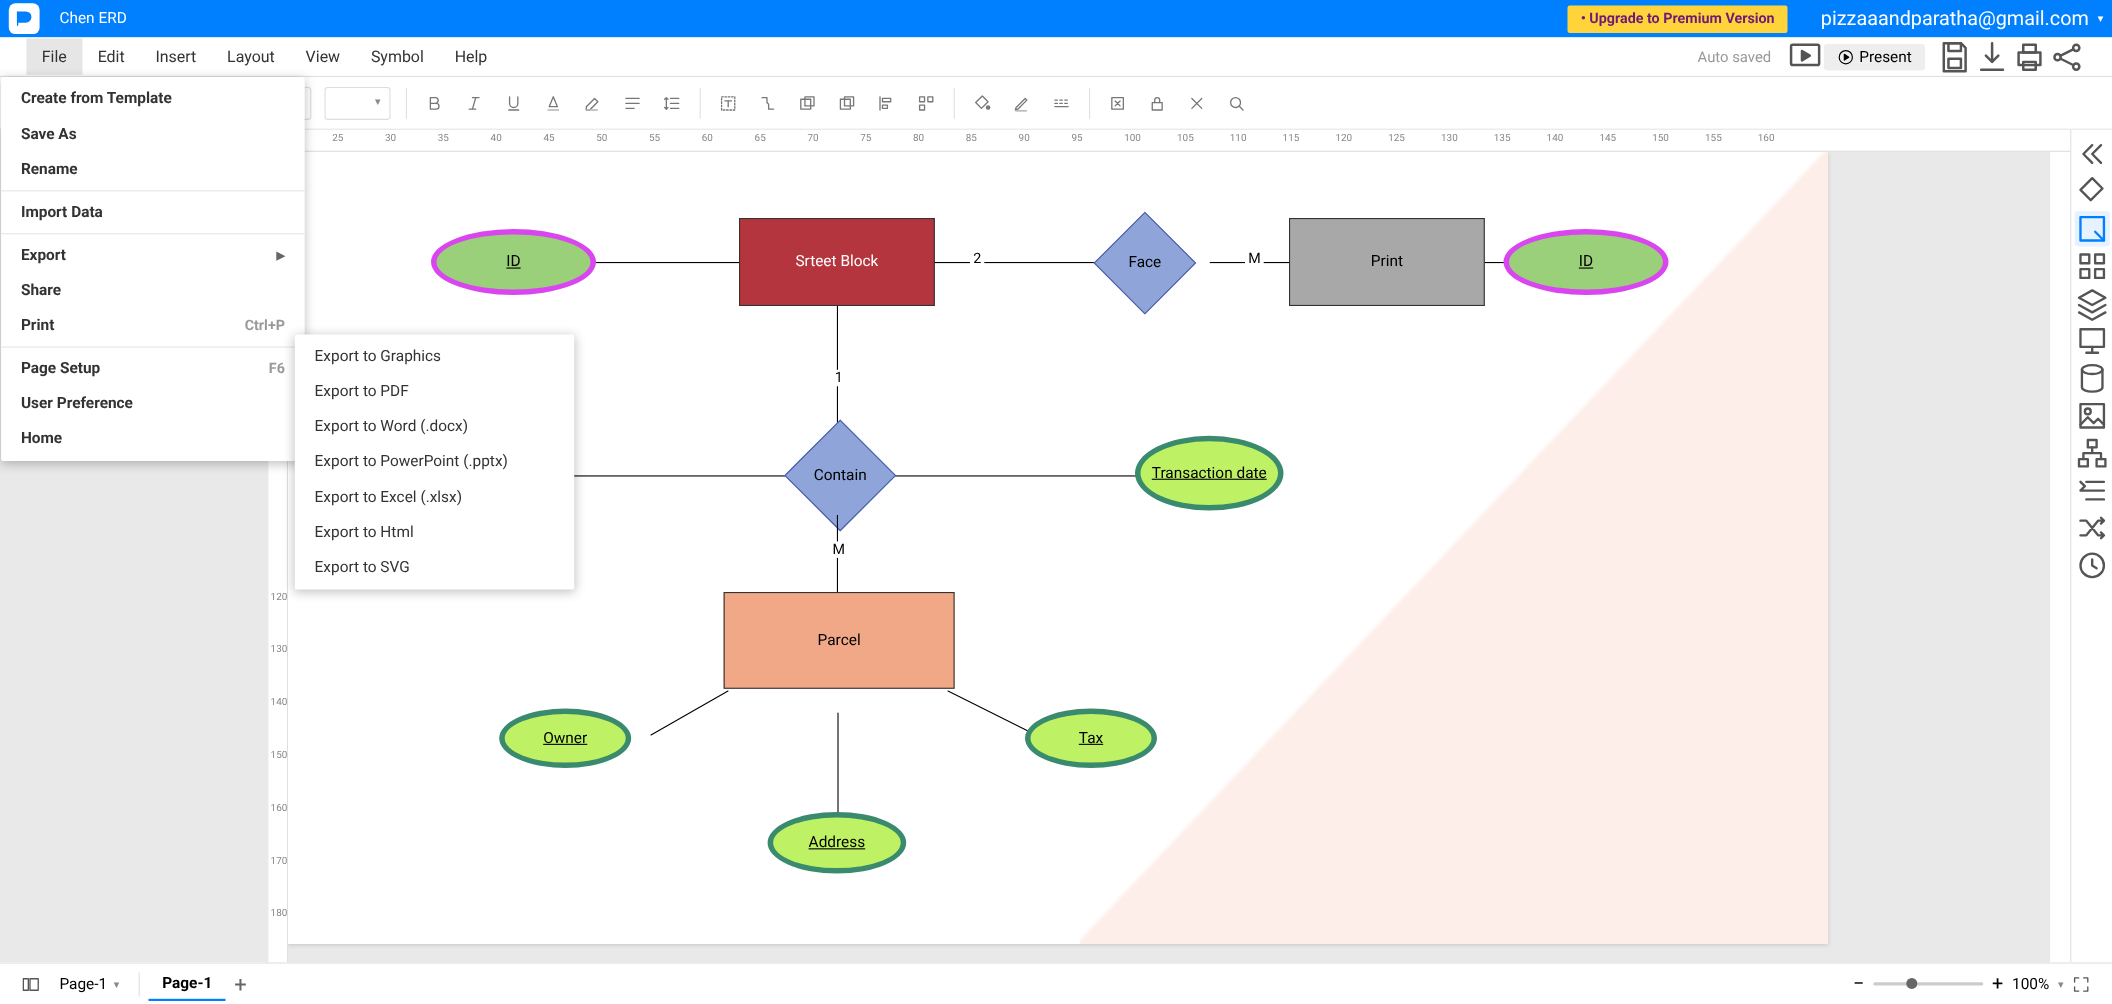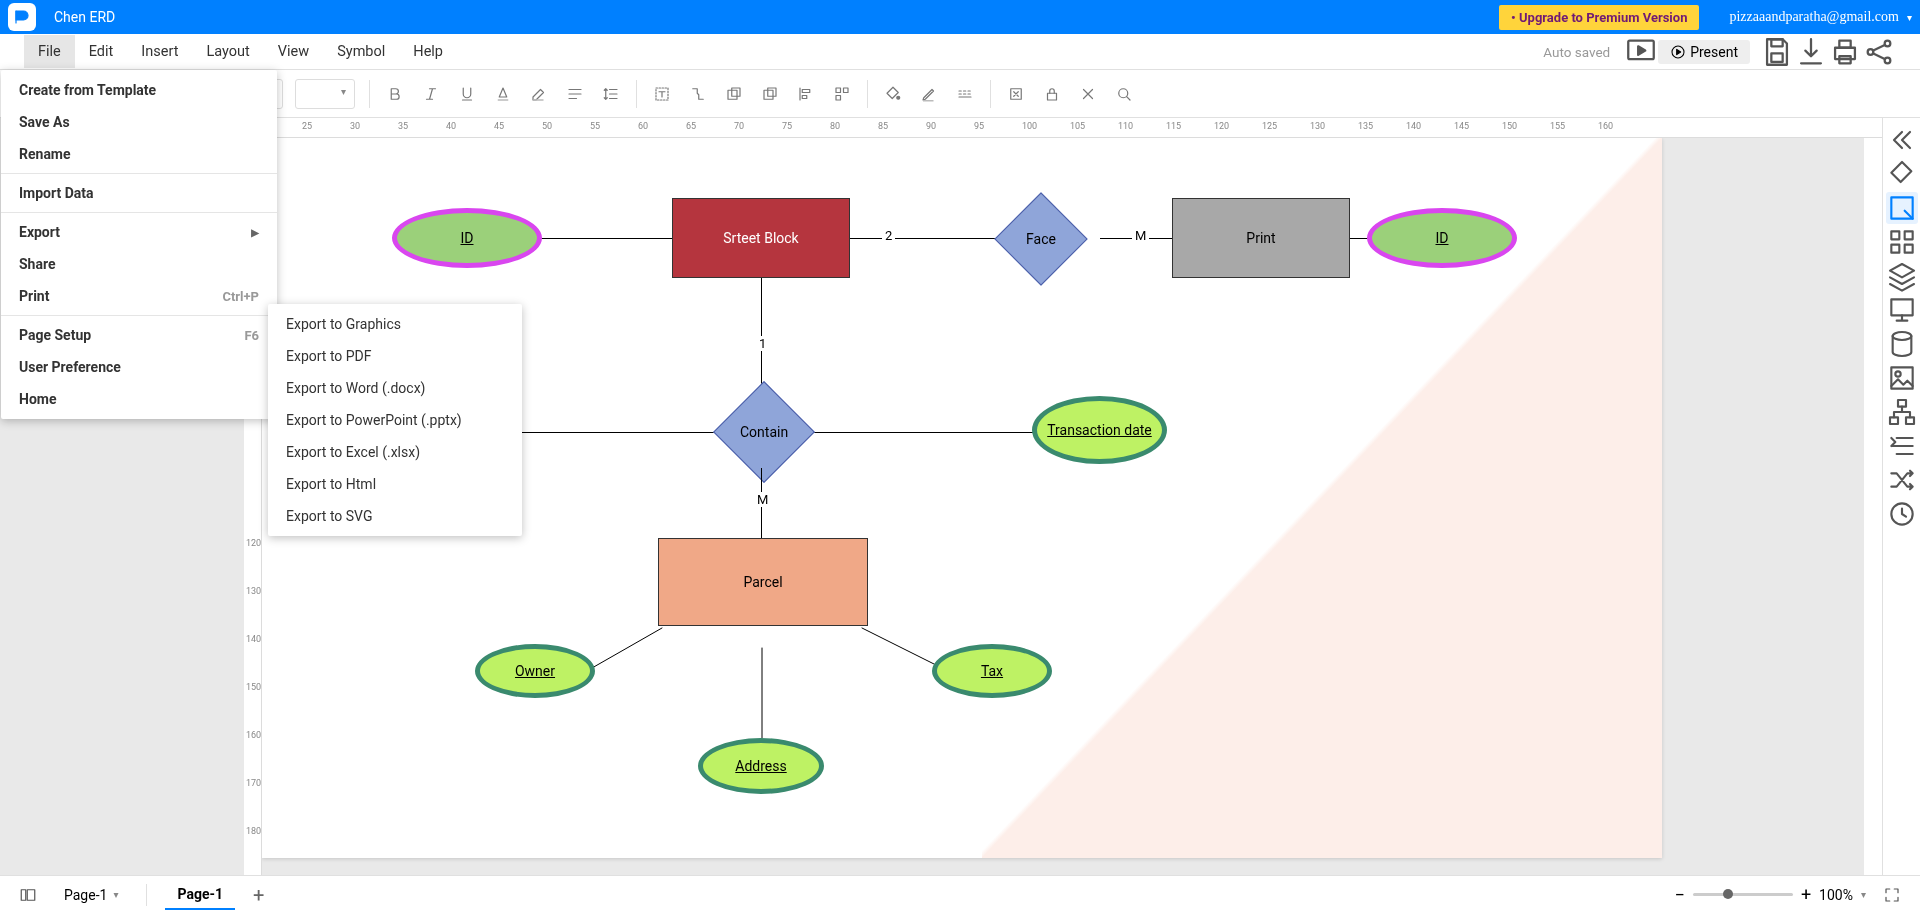--- a/index.html
+++ b/index.html
@@ -5,21 +5,21 @@
 * { margin: 0; padding: 0; box-sizing: border-box; font-family: -apple-system, BlinkMacSystemFont, "Segoe UI", Roboto, sans-serif; }
 body { width: 1920px; height: 913px; overflow: hidden; background: #fff; position: relative; }
 
 
 .topbar { height: 34px; background: #0080ff; display: flex; align-items: center; color: #fff; padding: 0 8px; }
 .logo { width: 28px; height: 28px; background: #fff; border-radius: 6px; display: flex; align-items: center; justify-content: center; margin-right: 18px; }
 .logo svg { width: 18px; height: 18px; }
 .doc-title { font-size: 14px; font-weight: 400; }
 .topbar-spacer { flex: 1; }
 .upgrade-btn { background: #ffd43b; color: #701a75; font-size: 13px; font-weight: 700; padding: 5px 12px; border-radius: 2px; cursor: pointer; margin-right: 30px; }
-.user-email { font-size: 14px; display: flex; align-items: center; gap: 8px; cursor: pointer; font-family: Liberation Serif, serif; }
+.user-email { font-size: 18px; display: flex; align-items: center; gap: 8px; cursor: pointer; }
 .user-email::after { content: '▾'; font-size: 10px; }
 
 
 .menubar { height: 36px; background: #fff; border-bottom: 1px solid #e0e0e0; display: flex; align-items: center; padding: 0 24px; }
 .menu-item { padding: 8px 14px; font-size: 14.5px; color: #333; cursor: pointer; }
 .menu-item.active { background: #e6e6e6; }
 .menubar-spacer { flex: 1; }
 .autosaved { color: #999; font-size: 13.5px; margin-right: 14px; }
 .topbtn { width: 34px; height: 28px; display: flex; align-items: center; justify-content: center; cursor: pointer; color: #555; border-radius: 3px; }
 .present-btn { display: flex; align-items: center; gap: 4px; background: #eee; padding: 4px 12px; border-radius: 3px; font-size: 14px; cursor: pointer; margin-right: 10px; }
@@ -62,21 +62,21 @@
 .dd-item .shortcut { color: #999; font-size: 13px; }
 .dd-item .arrow { color: #666; font-size: 10px; }
 .dd-sep { height: 1px; background: #e5e5e5; margin: 3px 0; }
 
 
 .right-rail { position: absolute; right: 0; top: 118px; width: 38px; bottom: 38px; background: #fff; border-left: 1px solid #e0e0e0; display: flex; flex-direction: column; align-items: center; padding-top: 6px; gap: 2px; }
 .rail-btn { width: 32px; height: 32px; display: flex; align-items: center; justify-content: center; cursor: pointer; color: #555; border-radius: 3px; }
 .rail-btn.active { background: #e6f2ff; color: #0080ff; }
 
 
-.bottombar { position: absolute; bottom: 0; left: 0; right: 0; height: 38px; background: #fff; border-top: 1px solid #e0e0e0; display: flex; align-items: center; padding: 0 12px; gap: 10px; }
+.bottombar { position: absolute; bottom: 0; left: 0; right: 0; height: 38px; background: #fff; border-top: 1px solid #e0e0e0; display: flex; align-items: center; padding: 0 12px; gap: 0; }
 .page-sel { display: flex; align-items: center; gap: 6px; font-size: 14px; padding: 4px 10px; cursor: pointer; }
 .page-tab { font-size: 14px; font-weight: 700; padding: 6px 12px; border-bottom: 2px solid #0080ff; }
 .add-page { font-size: 20px; color: #666; cursor: pointer; padding: 0 8px; }
 .bottom-spacer { flex: 1; }
 .zoom { display: flex; align-items: center; gap: 8px; font-size: 14px; }
 .zoom-track { width: 100px; height: 3px; background: #ccc; border-radius: 2px; position: relative; }
 .zoom-thumb { position: absolute; width: 10px; height: 10px; background: #666; border-radius: 50%; top: -4px; left: 30px; }
 .sep-v { width: 1px; height: 22px; background: #e0e0e0; margin: 0 8px; }
 
 svg { stroke: currentColor; fill: none; stroke-width: 1.6; stroke-linecap: round; stroke-linejoin: round; }
@@ -374,21 +374,21 @@
 
     <div class="shape rect" style="left:396px; top:400px; width:210px; height:88px; background:#f0a887">
         <span>Parcel</span>
       </div>
 
     <svg style="position:absolute; left:270px; top:450px; width:500px; height:300px; stroke:#000; stroke-width:1">
       <line x1="130" y1="40" x2="60" y2="80"></line>
       <line x1="330" y1="40" x2="410" y2="80"></line>
       <line x1="230" y1="60" x2="230" y2="150"></line>
     </svg>
-    <div class="shape ellipse ellipse-teal" style="left:213px; top:506px; width:120px; height:54px">
+    <div class="shape ellipse ellipse-teal" style="left:192px; top:506px; width:120px; height:54px">
         <span>Owner</span>
       </div>
     <div class="shape ellipse ellipse-teal" style="left:670px; top:506px; width:120px; height:54px">
         <span>Tax</span>
       </div>
     <div class="shape ellipse ellipse-teal" style="left:436px; top:600px; width:126px; height:56px">
         <span>Address</span>
       </div>
   </div>
 </div>

